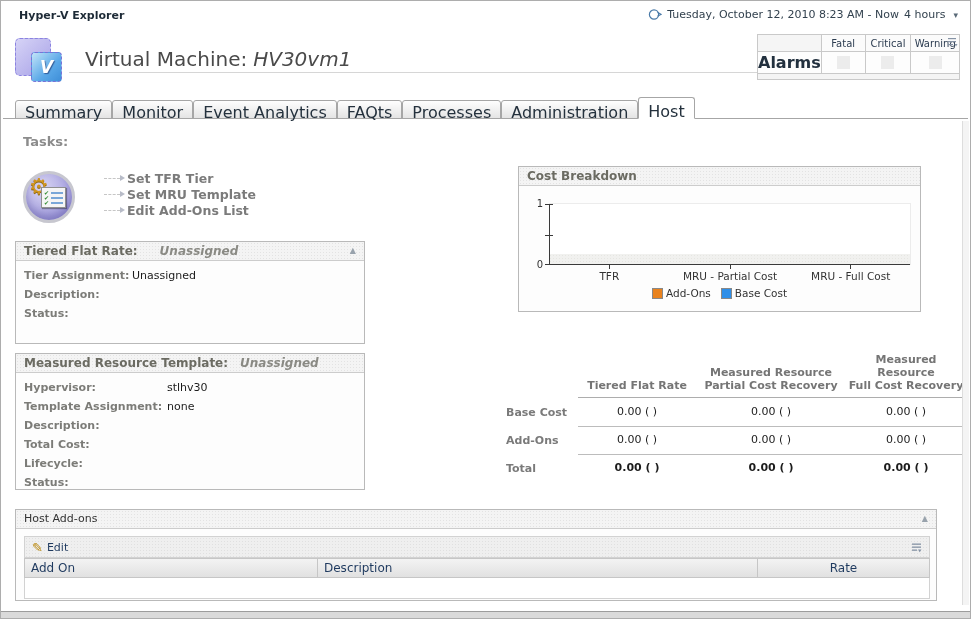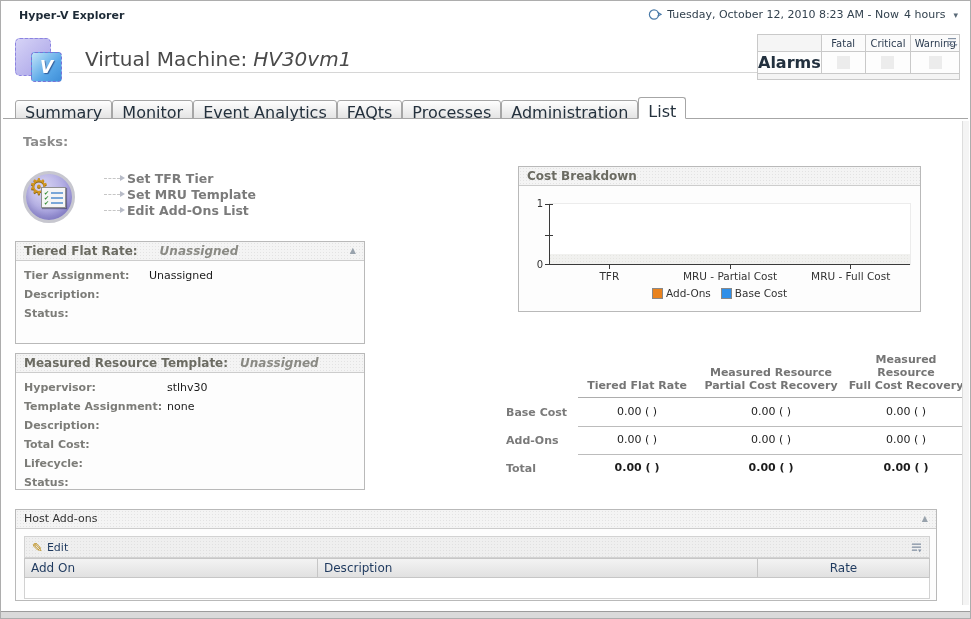--- a/index.html
+++ b/index.html
@@ -69,21 +69,21 @@
   .panel-header { height:19px; line-height:18px; padding:0 8px; border-bottom:1px solid #cccccc;
     background-color:#f4f4f4;
     background-image:radial-gradient(#e3e3e3 1px, transparent 1px); background-size:3px 3px;
     font-size:12px; font-weight:bold; color:#6b6b62; display:flex; align-items:center; }
   .panel-status { font-style:italic; color:#8a8a84; margin-left:22px; }
   .panel-collapse { margin-left:auto; font-size:8px; color:#98a2ac; cursor:pointer; }
   .panel-body { padding:5px 8px 0 8px; }
   .prow { display:grid; font-size:11px; line-height:19px; }
   .prow .plabel { font-weight:bold; color:#7c7c78; }
   .prow .pvalue { color:#1c1c1c; }
-  .tfr .prow { grid-template-columns:108px 1fr;gap:17px; }
+  .tfr .prow { grid-template-columns:108px 1fr; }
   .mrt .prow { grid-template-columns:143px 1fr; }
   
   .chart-body { position:relative; height:125px; background:#fdfdfd; }
   .plot { position:absolute; left:30px; top:17px; width:362px; height:62px; background:#ffffff;
     border-top:1px solid #ececec; border-right:1px solid #ececec; }
   .plot .band { position:absolute; left:0; right:0; bottom:0; height:11px; background-color:#f1f1ef;
     background-image:radial-gradient(#e6e6e2 1px, transparent 1px); background-size:3px 3px; }
   .yaxis { position:absolute; left:0; top:0; bottom:0; width:1px; background:#3a3a3a; }
   .xaxis { position:absolute; left:0; right:0; bottom:0; height:1px; background:#3a3a3a; }
   .ytick { position:absolute; left:-4px; width:8px; height:1px; background:#3a3a3a; }
@@ -193,21 +193,21 @@
   </div>
 
   <div class="tabline"></div>
   <div class="tabs">
     <div class="tab">Summary</div>
     <div class="tab">Monitor</div>
     <div class="tab">Event Analytics</div>
     <div class="tab">FAQts</div>
     <div class="tab">Processes</div>
     <div class="tab">Administration</div>
-    <div class="tab active">List</div>
+    <div class="tab active">Host</div>
   </div>
 
   <div class="tasks-heading">Tasks:</div>
   <div class="tasks-icon">
     <span class="gear">⚙</span>
     <div class="list">
       <div class="lrow">
           <span class="tick">✔</span>
           <span class="bar"></span>
         </div>

